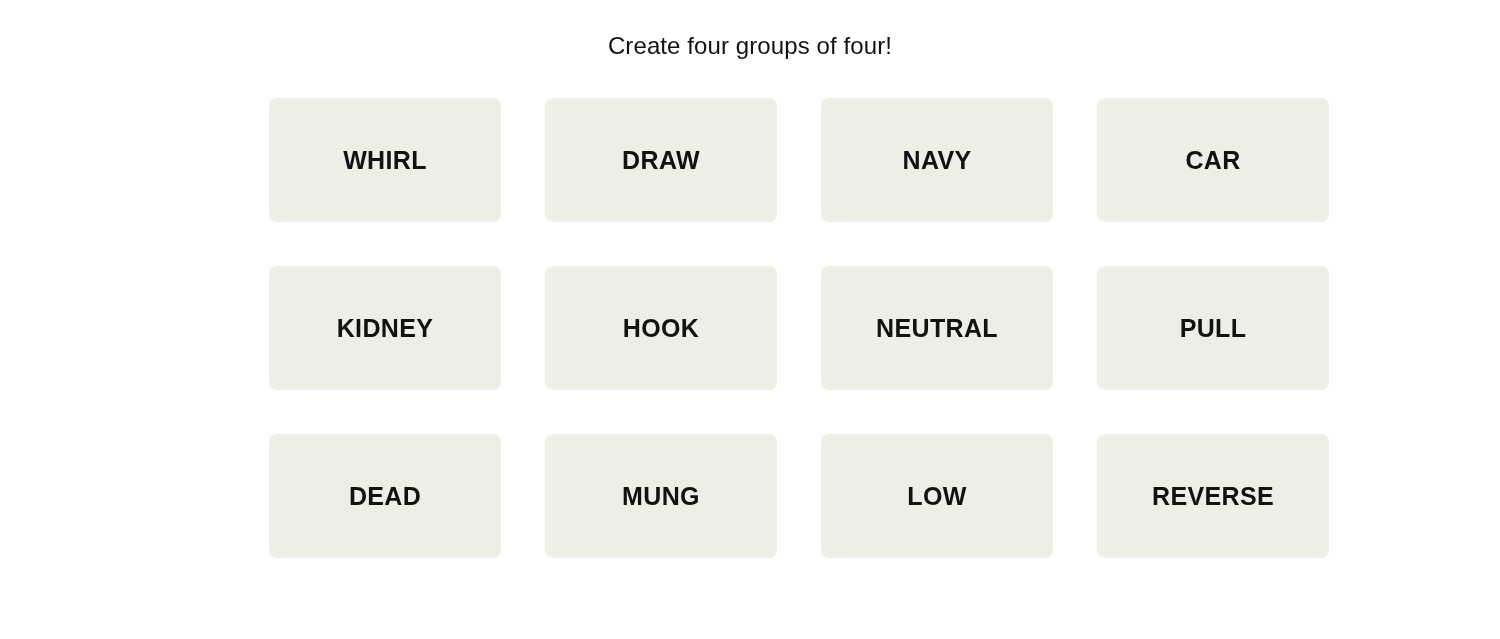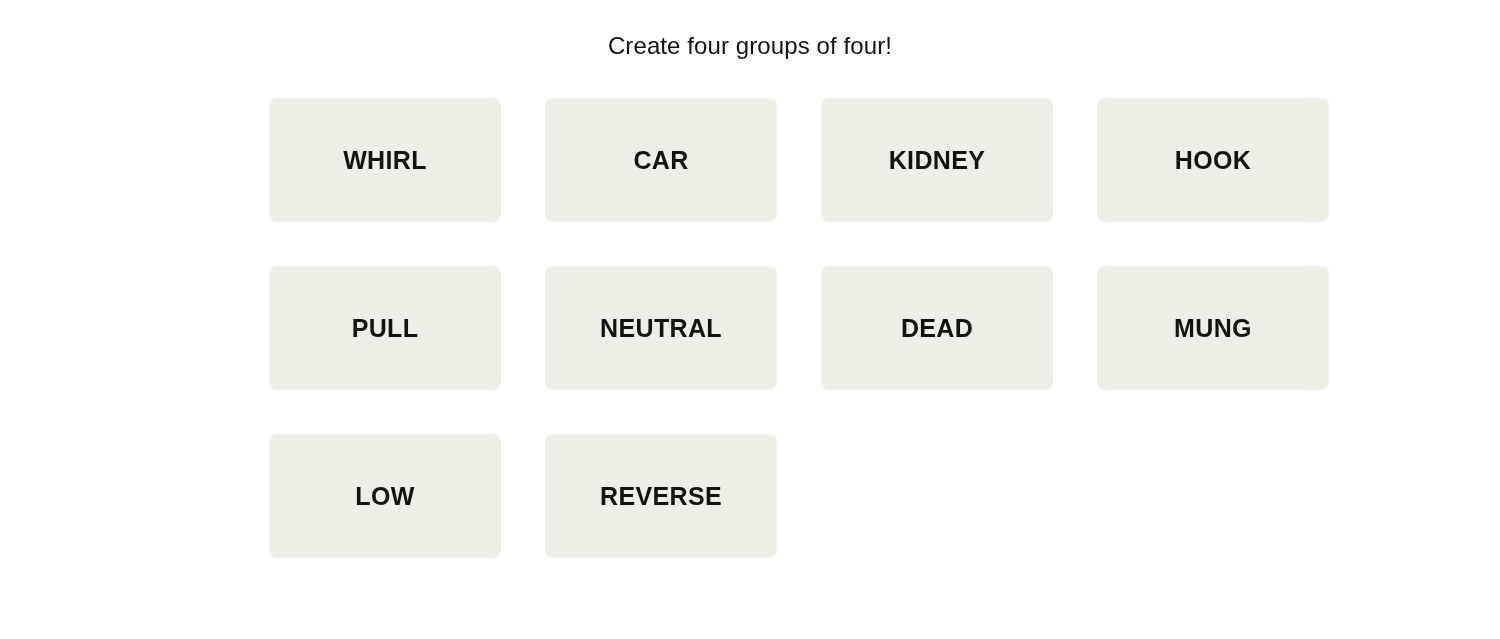--- a/index.html
+++ b/index.html
@@ -86,43 +86,49 @@
 <div id="game-root">
 
   <h1 class="puzzle-instruction">Create four groups of four!</h1>
 
   <div class="tile-grid">
 
     <button class="tile">
       <span class="tile-label">WHIRL</span>
     </button>
 
+    <button class="tile">
+      <span class="tile-label">DRAW</span>
+    </button>
 
+    <button class="tile">
+      <span class="tile-label">NAVY</span>
+    </button>
 
 
     <button class="tile">
       <span class="tile-label">CAR</span>
     </button>
 
     <button class="tile">
       <span class="tile-label">KIDNEY</span>
     </button>
 
     <button class="tile">
       <span class="tile-label">HOOK</span>
     </button>
 
 
 
     <button class="tile">
-      <span class="tile-label">PULL</span>
+      <span class="tile-label">NEUTRAL</span>
     </button>
 
     <button class="tile">
-      <span class="tile-label">NEUTRAL</span>
+      <span class="tile-label">PULL</span>
     </button>
 
     <button class="tile">
       <span class="tile-label">DEAD</span>
     </button>
 
     <button class="tile">
       <span class="tile-label">MUNG</span>
     </button>
 

